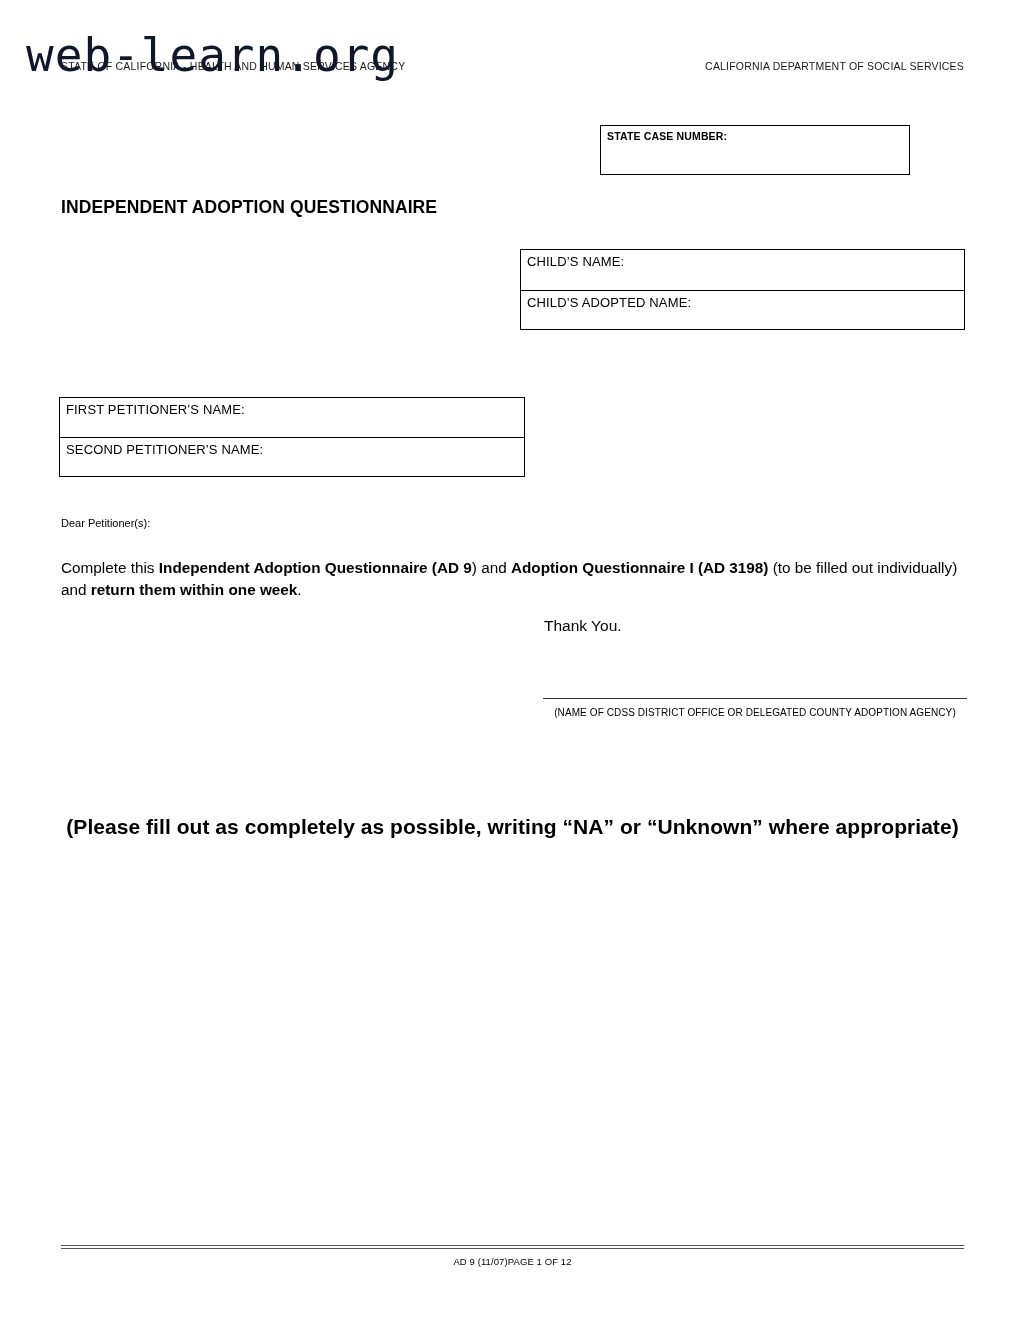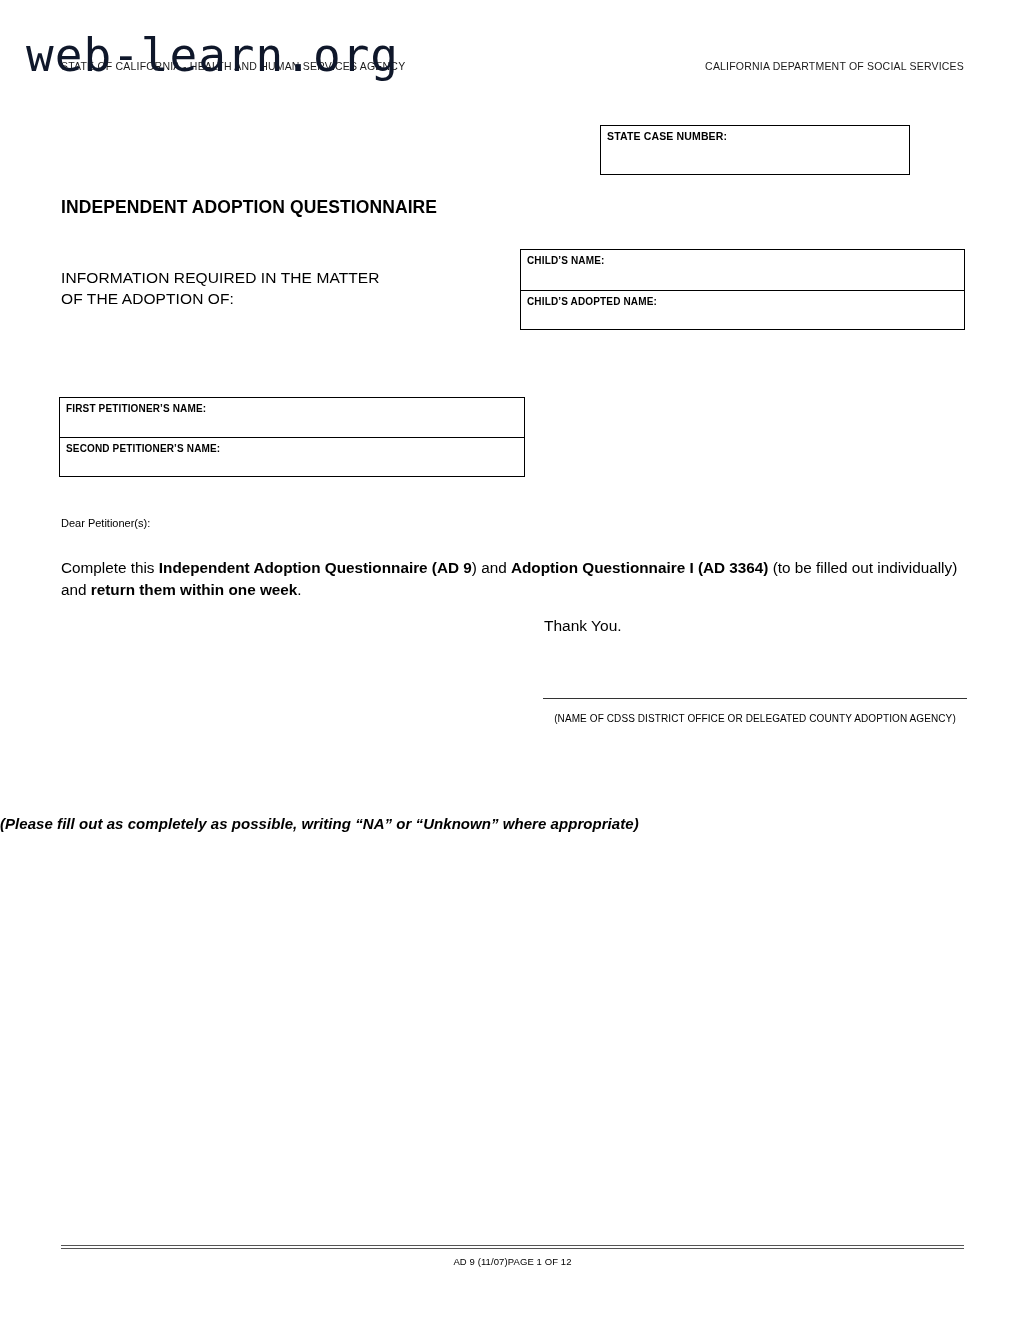--- a/index.html
+++ b/index.html
@@ -53,25 +53,24 @@
     border: 1.4px solid #000;
     box-sizing: border-box;
     background: transparent;
   }
   .box .cell {
     box-sizing: border-box;
     padding: 5px 0 0 6px;
   }
   .box .cell + .cell { border-top: 1.4px solid #000; }
   .cell-label {
-    font-size: 10px;
+    font-size: 13px;
     letter-spacing: .15px;
     white-space: nowrap;
     line-height: 1.1;
-    font-weight: bold;
   }
   .cell-label.bold { font-weight: bold; font-size: 10.5px; }
 
   
   #title {
     position: absolute;
     left: 61px;
     top: 197px;
     font-size: 17.5px;
     font-weight: bold;
@@ -117,35 +116,35 @@
     left: 543px;
     top: 698px;
     width: 424px;
   }
   #sig-rule {
     border-top: 1.1px solid #333;
     width: 100%;
     height: 0;
   }
   #sig-caption {
-    margin-top: 14px;
+    margin-top: 8px;
     font-size: 10px;
     letter-spacing: .1px;
     text-align: center;
     white-space: nowrap;
   }
   #fillout-note {
     position: absolute;
     left: 0;
     right: 0;
     top: 815px;
-    font-size: 15px;
+    text-align: center;
+    font-size: 21px;
     font-weight: bold;
     letter-spacing: .05px;
-    font-style: italic;
   }
 
   
   #footer-rules {
     position: absolute;
     left: 61px;
     right: 61px;
     top: 1245px;
     height: 4px;
   }
@@ -178,24 +177,20 @@
 
   <div class="box" style="left:600px; top:125px; width:310px; height:50px;">
     <div class="cell" style="height:100%;">
       <div class="cell-label bold">STATE CASE NUMBER:</div>
       <div class="cell-value"></div>
     </div>
   </div>
 
   <div id="title">INDEPENDENT ADOPTION QUESTIONNAIRE</div>
 
-  <div id="info-matter">
-    <div>INFORMATION REQUIRED IN THE MATTER</div>
-    <div>OF THE ADOPTION OF:</div>
-  </div>
 
   <div class="box" style="left:520px; top:249px; width:445px; height:81px;">
     <div class="cell" style="height:40px;">
       <div class="cell-label">CHILD’S NAME:</div>
       <div class="cell-value"></div>
     </div>
     <div class="cell" style="height:40px;">
       <div class="cell-label">CHILD’S ADOPTED NAME:</div>
       <div class="cell-value"></div>
     </div>
@@ -207,21 +202,21 @@
       <div class="cell-value"></div>
     </div>
     <div class="cell" style="height:39px;">
       <div class="cell-label">SECOND PETITIONER’S NAME:</div>
       <div class="cell-value"></div>
     </div>
   </div>
 
   <div id="salutation">Dear Petitioner(s):</div>
 
-  <div id="para-complete"><span>Complete this </span><b>Independent Adoption Questionnaire (AD 9</b><span>) and </span><b>Adoption Questionnaire I (AD 3364)</b><span> (to be filled out individually) and </span><b>return them within one week</b><span>.</span></div>
+  <div id="para-complete"><span>Complete this </span><b>Independent Adoption Questionnaire (AD 9</b><span>) and </span><b>Adoption Questionnaire I (AD 3198)</b><span> (to be filled out individually) and </span><b>return them within one week</b><span>.</span></div>
 
   <div id="thankyou">Thank You.</div>
 
   <div id="sig-wrap">
     <div id="sig-rule"></div>
     <div id="sig-caption">(NAME OF CDSS DISTRICT OFFICE OR DELEGATED COUNTY ADOPTION AGENCY)</div>
   </div>
 
   <div id="fillout-note">(Please fill out as completely as possible, writing “NA” or “Unknown” where appropriate)</div>
 

